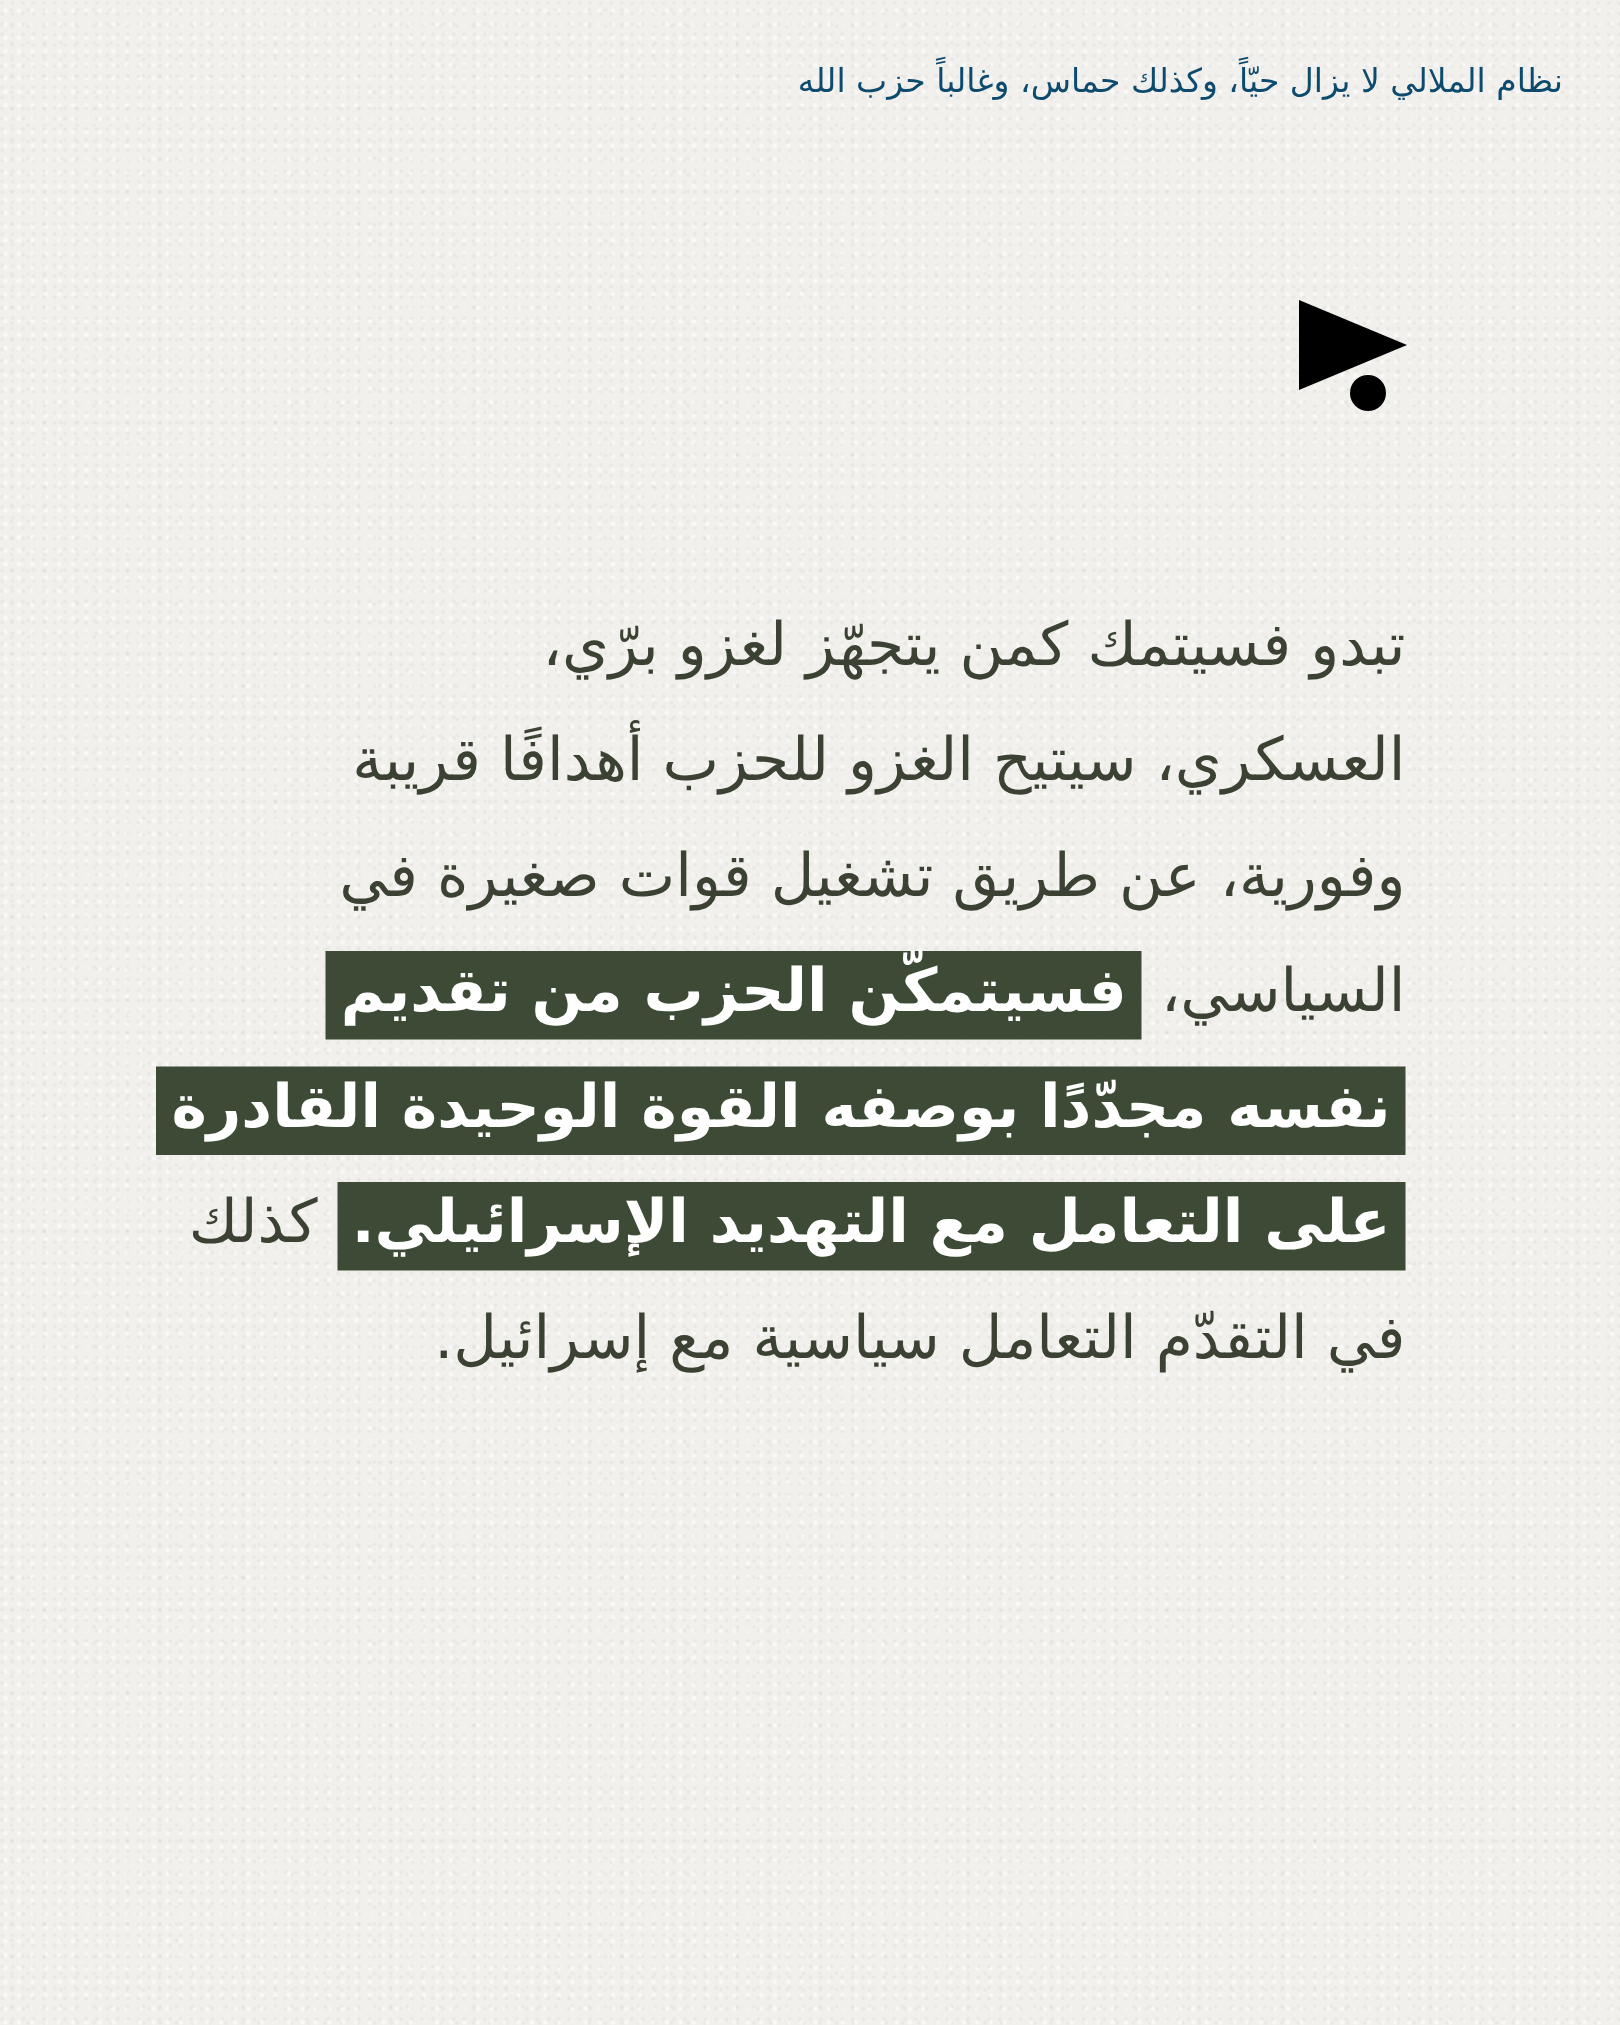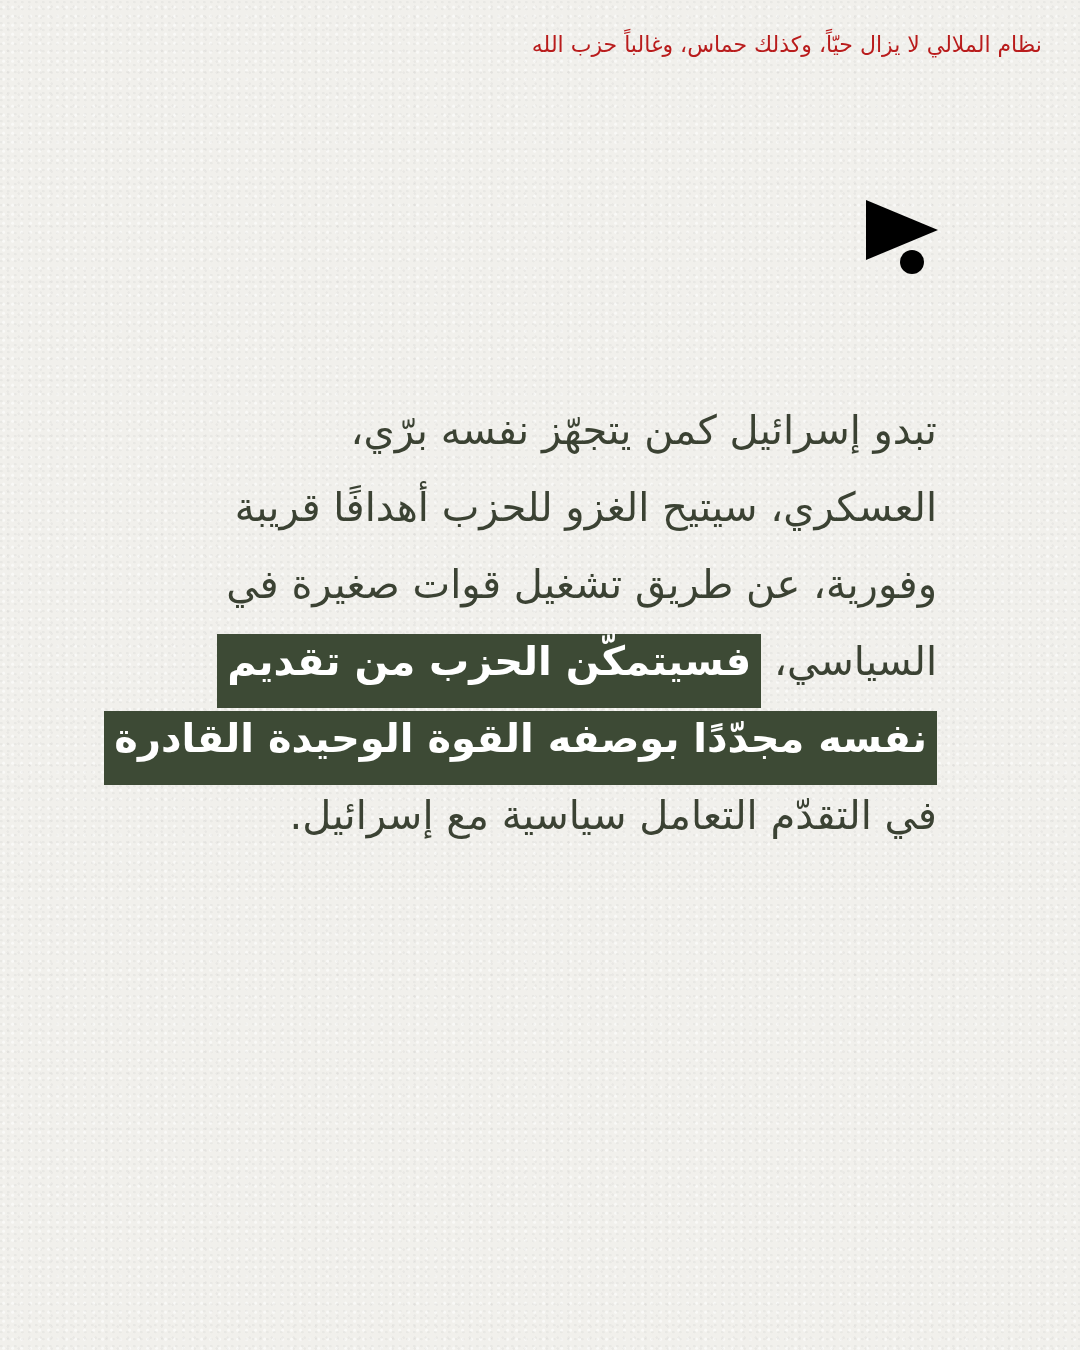--- a/index.html
+++ b/index.html
@@ -8,45 +8,46 @@
     background-color: #f1f0ec;
     background-image:
       radial-gradient(circle at 20% 30%, rgba(0,0,0,0.035) 1px, transparent 1.5px),
       radial-gradient(circle at 70% 60%, rgba(0,0,0,0.03) 1px, transparent 1.5px),
       radial-gradient(circle at 40% 80%, rgba(255,255,255,0.6) 1px, transparent 2px);
     background-size: 7px 7px, 11px 11px, 9px 9px;
     font-family: "DejaVu Sans", sans-serif;
     color: #3b4233;
   }
   .kicker {
-    position: absolute; top: 32px; right: 38px;
-    direction: rtl; font-size: 22px; color: #b91c1c; white-space: nowrap;
+    position: absolute; top: 42px; right: 38px;
+    direction: rtl; font-size: 22px; color: #0c4a6e; white-space: nowrap;
   }
   .logo { position: absolute; left: 862px; top: 196px; width: 80px; height: 80px; }
   .article {
     position: absolute; top: 392px; right: 143px; width: 880px;
     direction: rtl; text-align: right;
     font-size: 40px; line-height: 77px; color: #3b4233;
   }
   .line { display: block; white-space: nowrap; height: 77px; }
   .hl {
     background: #3d4a35; color: #ffffff; font-weight: bold;
-    padding: 4px 10px 24px 10px;
+    padding: 4px 10px 9px 10px;
   }
 </style>
 </head>
 <body>
 
 <div class="kicker">نظام الملالي لا يزال حيّاً، وكذلك حماس، وغالباً حزب الله</div>
 
 <svg class="logo" viewBox="0 0 80 80">
   <polygon points="4,4 76,34 4,64" fill="#000"></polygon>
   <circle cx="50" cy="66" r="12" fill="#000"></circle>
 </svg>
 
 <div class="article">
-  <span class="line"><span>تبدو إسرائيل كمن يتجهّز نفسه برّي،</span></span>
+  <span class="line"><span>تبدو فسيتمك كمن يتجهّز لغزو برّي،</span></span>
   <span class="line"><span>العسكري، سيتيح الغزو للحزب أهدافًا قريبة</span></span>
   <span class="line"><span>وفورية، عن طريق تشغيل قوات صغيرة في</span></span>
   <span class="line"><span>السياسي، </span><span class="hl">فسيتمكّن الحزب من تقديم</span></span>
   <span class="line"><span class="hl">نفسه مجدّدًا بوصفه القوة الوحيدة القادرة</span></span>
+  <span class="line"><span class="hl">على التعامل مع التهديد الإسرائيلي.</span><span> كذلك</span></span>
   <span class="line"><span>في التقدّم التعامل سياسية مع إسرائيل.</span></span>
 </div>
 
 </body></html>

